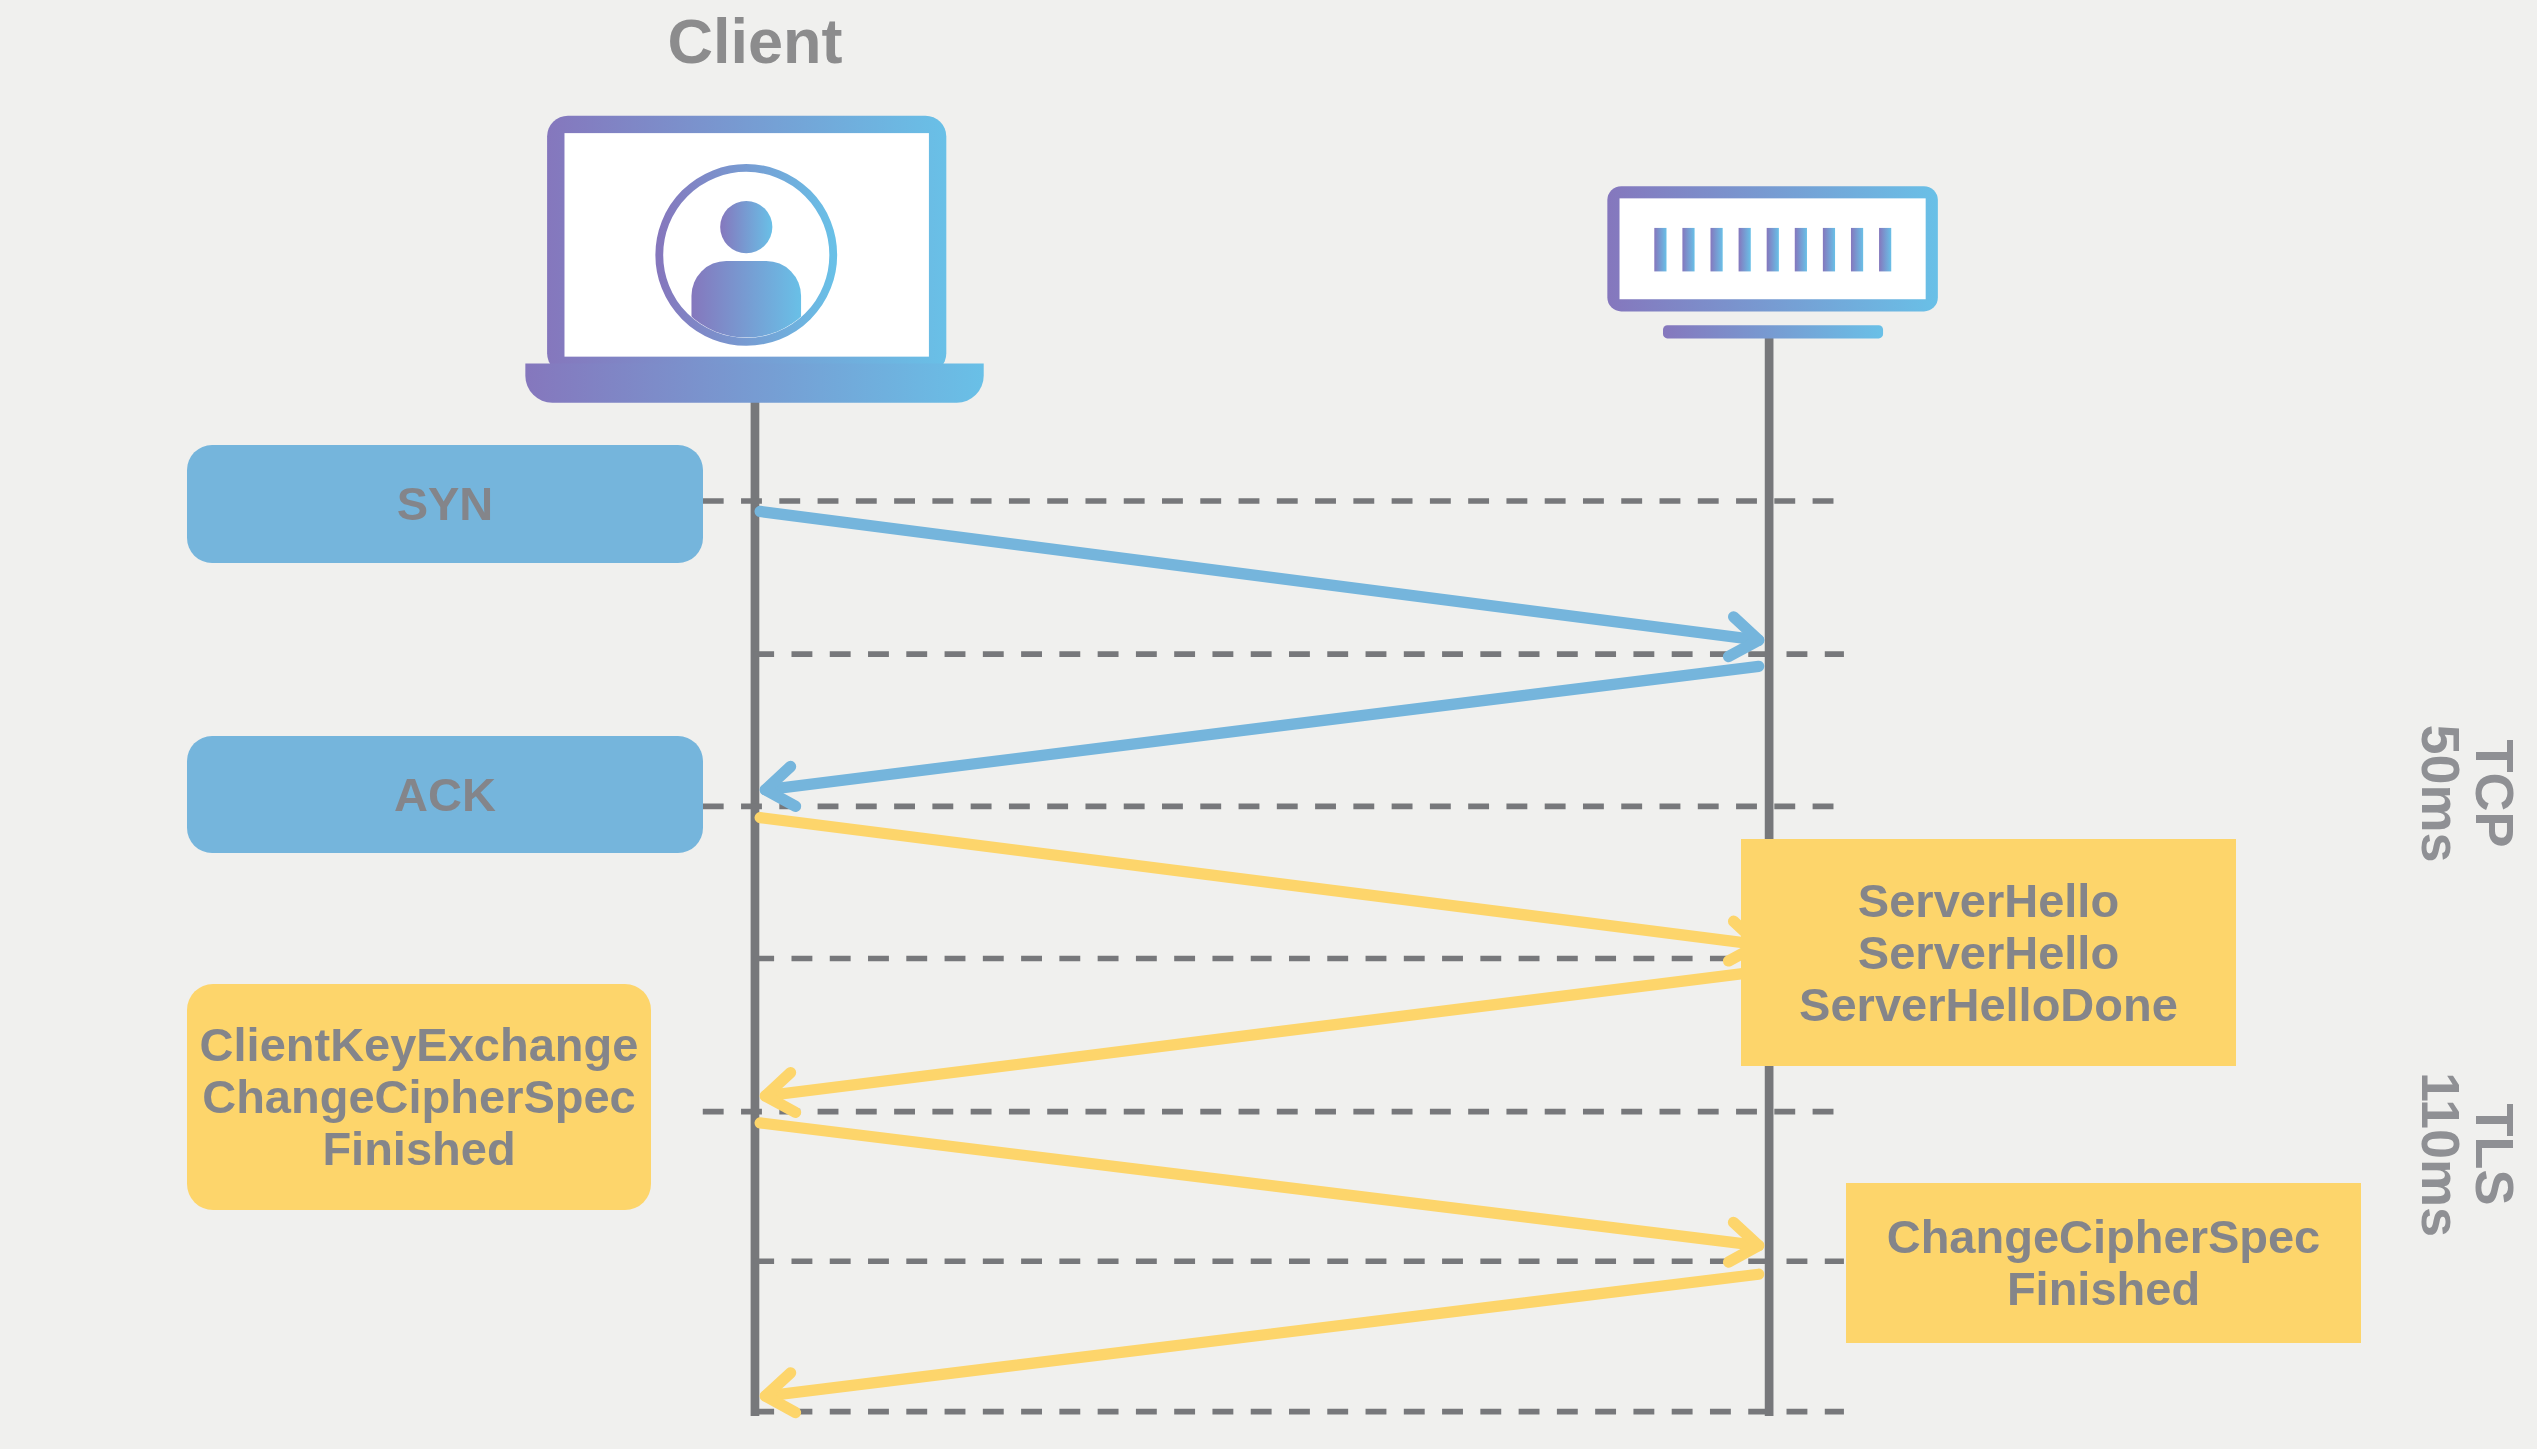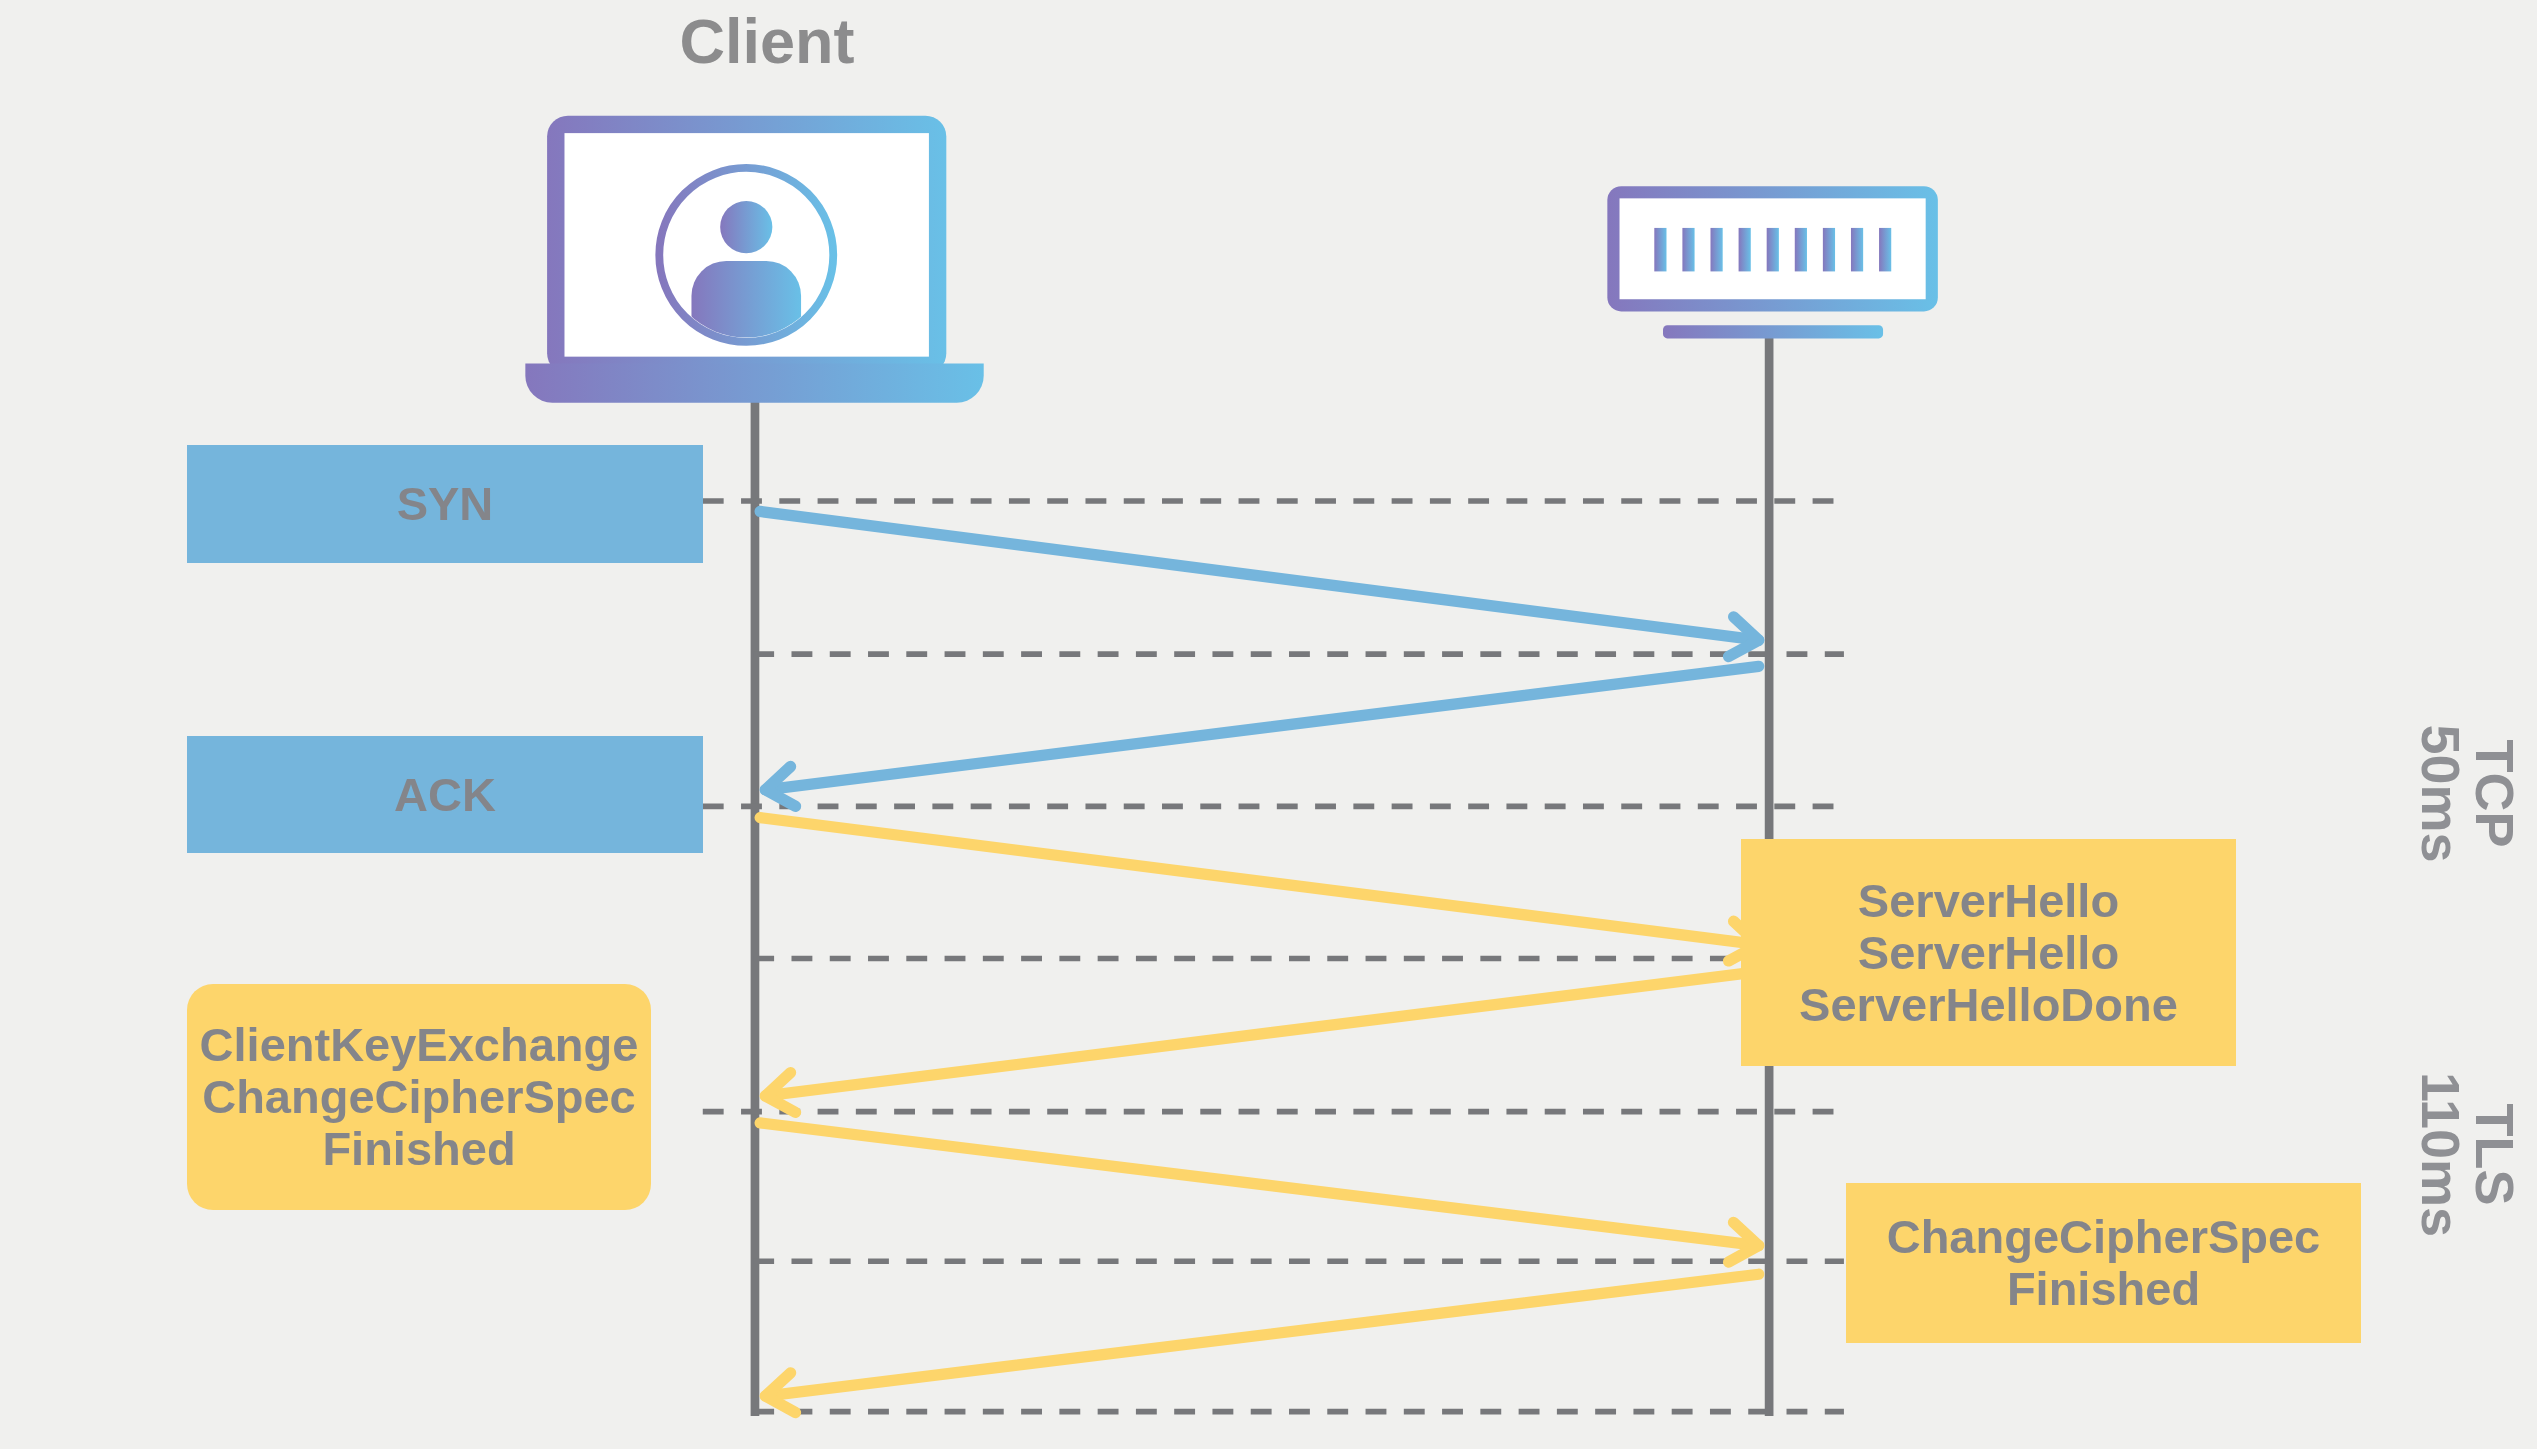--- a/index.html
+++ b/index.html
@@ -27,21 +27,21 @@
   .arrow{stroke-width:13;stroke-linecap:round;fill:none;}
   .stroke-blue{stroke:var(--blue);}
   .stroke-yellow{stroke:var(--yellow);}
   .msgbox{
     position:absolute;
     display:flex;flex-direction:column;justify-content:center;align-items:center;
     color:var(--boxtext);
     font-size:47px;font-weight:bold;line-height:52px;
     text-align:center;
   }
-  .msgbox.blue{background:var(--blue);}
+  .msgbox.blue{background:var(--blue);border-radius:25px;}
   .msgbox.yellow{background:var(--yellow);}
   .actor-title{
     position:absolute;width:522px;
     color:var(--title);
     font-size:63px;font-weight:bold;
     text-align:center;
   }
   .phase-label{
     position:absolute;width:348px;height:139px;
     transform:rotate(90deg);
@@ -113,21 +113,21 @@
           <rect x="2031.2" y="262" width="14" height="50" fill="url(#iconGrad)"></rect>
           <rect x="2063.5" y="262" width="14" height="50" fill="url(#iconGrad)"></rect>
           <rect x="2095.8" y="262" width="14" height="50" fill="url(#iconGrad)"></rect>
           <rect x="2128.1" y="262" width="14" height="50" fill="url(#iconGrad)"></rect>
           <rect x="2160.4" y="262" width="14" height="50" fill="url(#iconGrad)"></rect>
         </g>
       <rect x="1912" y="374" width="253" height="15" rx="5" fill="url(#iconGrad)"></rect>
     </g>
   </svg>
 
-  <div class="actor-title" style="left:506px;top:5.2px;">Client</div>
+  <div class="actor-title" style="left:494px;top:5.2px;">Client</div>
 
   <div class="msgbox blue" style="left:187px;top:445px;width:516px;height:118px;">
     <div>SYN</div>
   </div>
   <div class="msgbox blue" style="left:187px;top:690px;width:516px;height:117px;margin-top:46px;">
     <div>ACK</div>
   </div>
   <div class="msgbox yellow" style="left:187px;top:984px;width:464px;height:226px;border-radius:26px;">
     <div>ClientKeyExchange</div>
     <div>ChangeCipherSpec</div>

